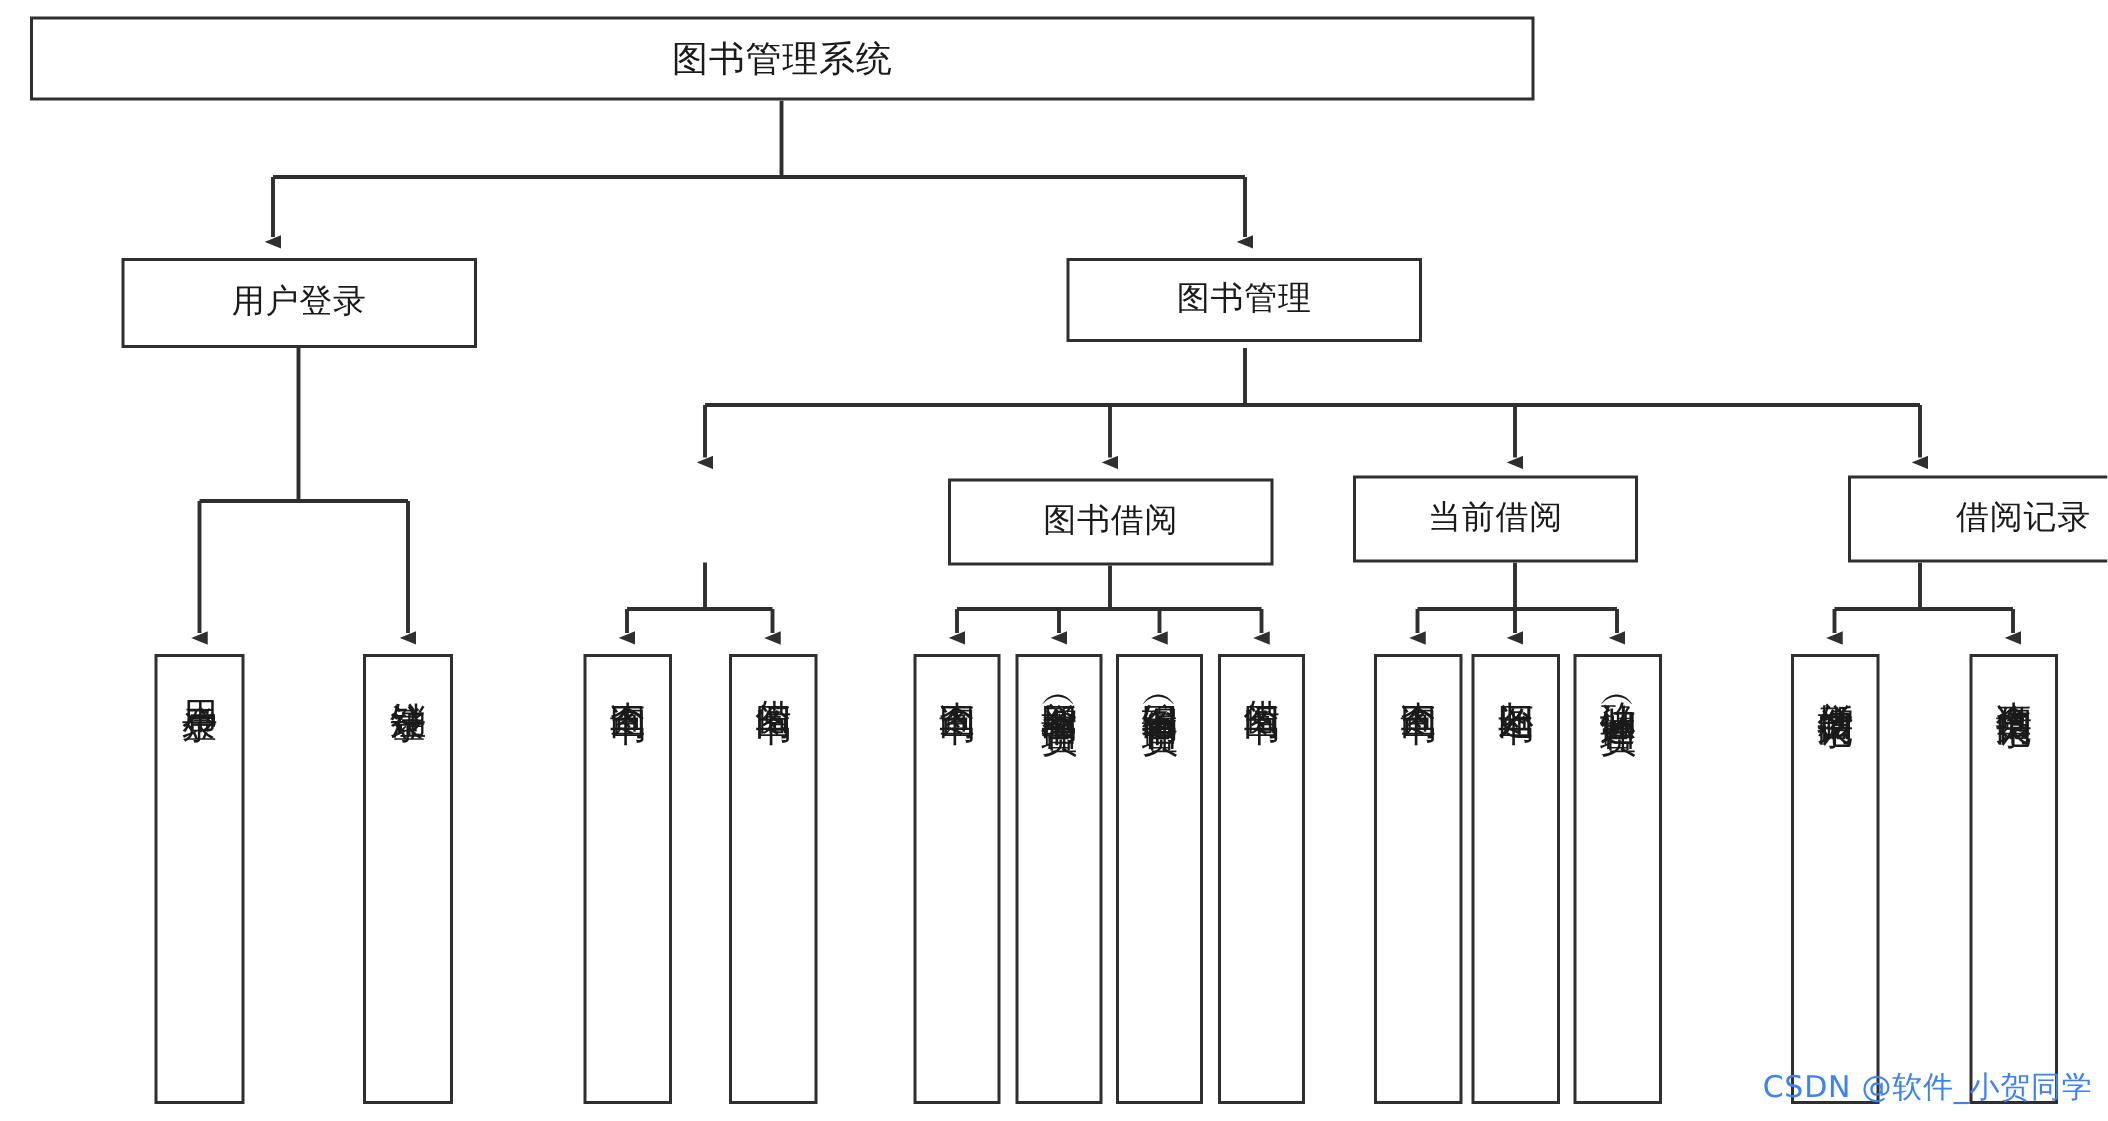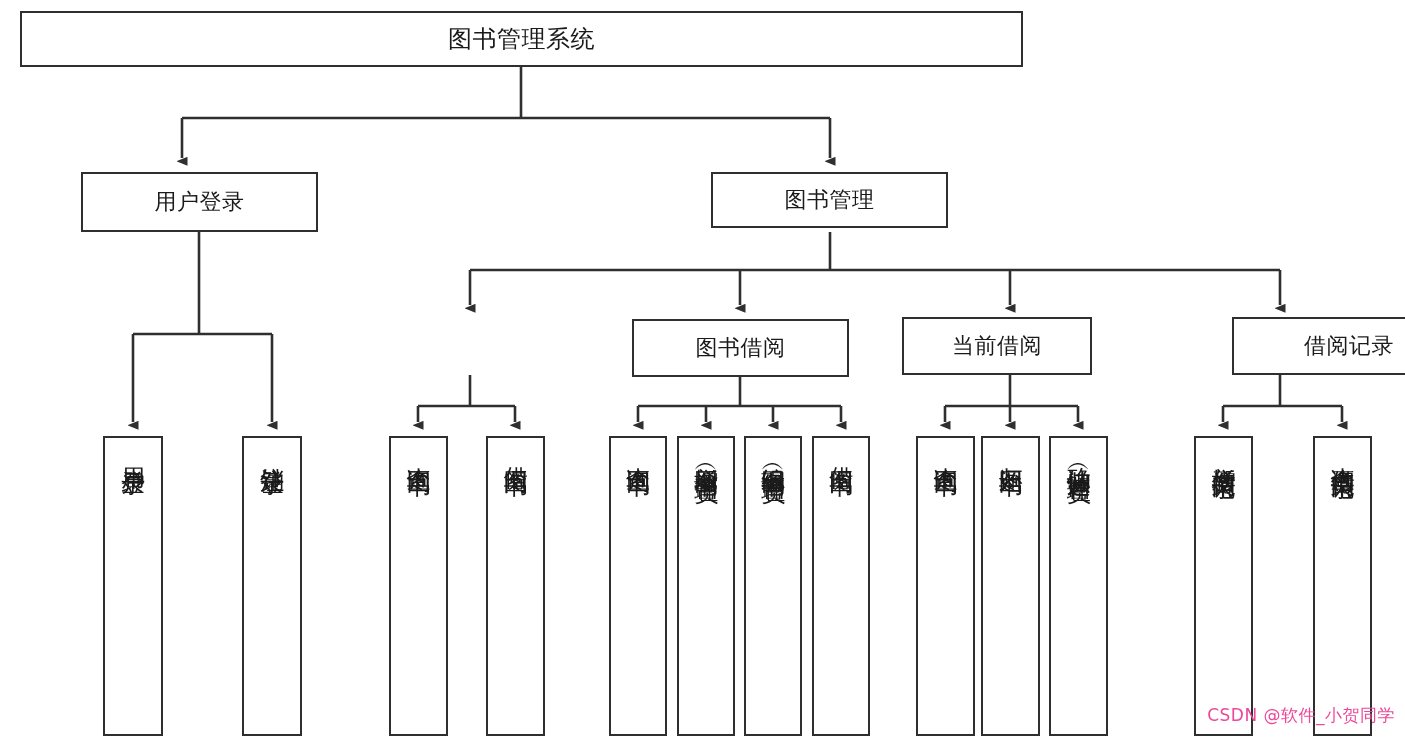--- a/index.html
+++ b/index.html
@@ -62,23 +62,23 @@
     text-orientation: upright;
     font-size: 24px;
     line-height: 1.18;
     letter-spacing: 2px;
     white-space: nowrap;
     text-align: left;
   }
   #watermark {
     position: absolute;
     right: 10px;
-    bottom: 20px;
-    font-size: 17px;
-    color: #ec4899;
+    bottom: 9px;
+    font-size: 20px;
+    color: #3b82f6;
     white-space: nowrap;
     letter-spacing: 0.5px;
   }
 </style>
 </head>
 <body>
 
 <div id="diagram-root">
 
   <svg id="edge-layer" viewBox="0 0 1405 747" width="1405" height="747" xmlns="http://www.w3.org/2000/svg">

